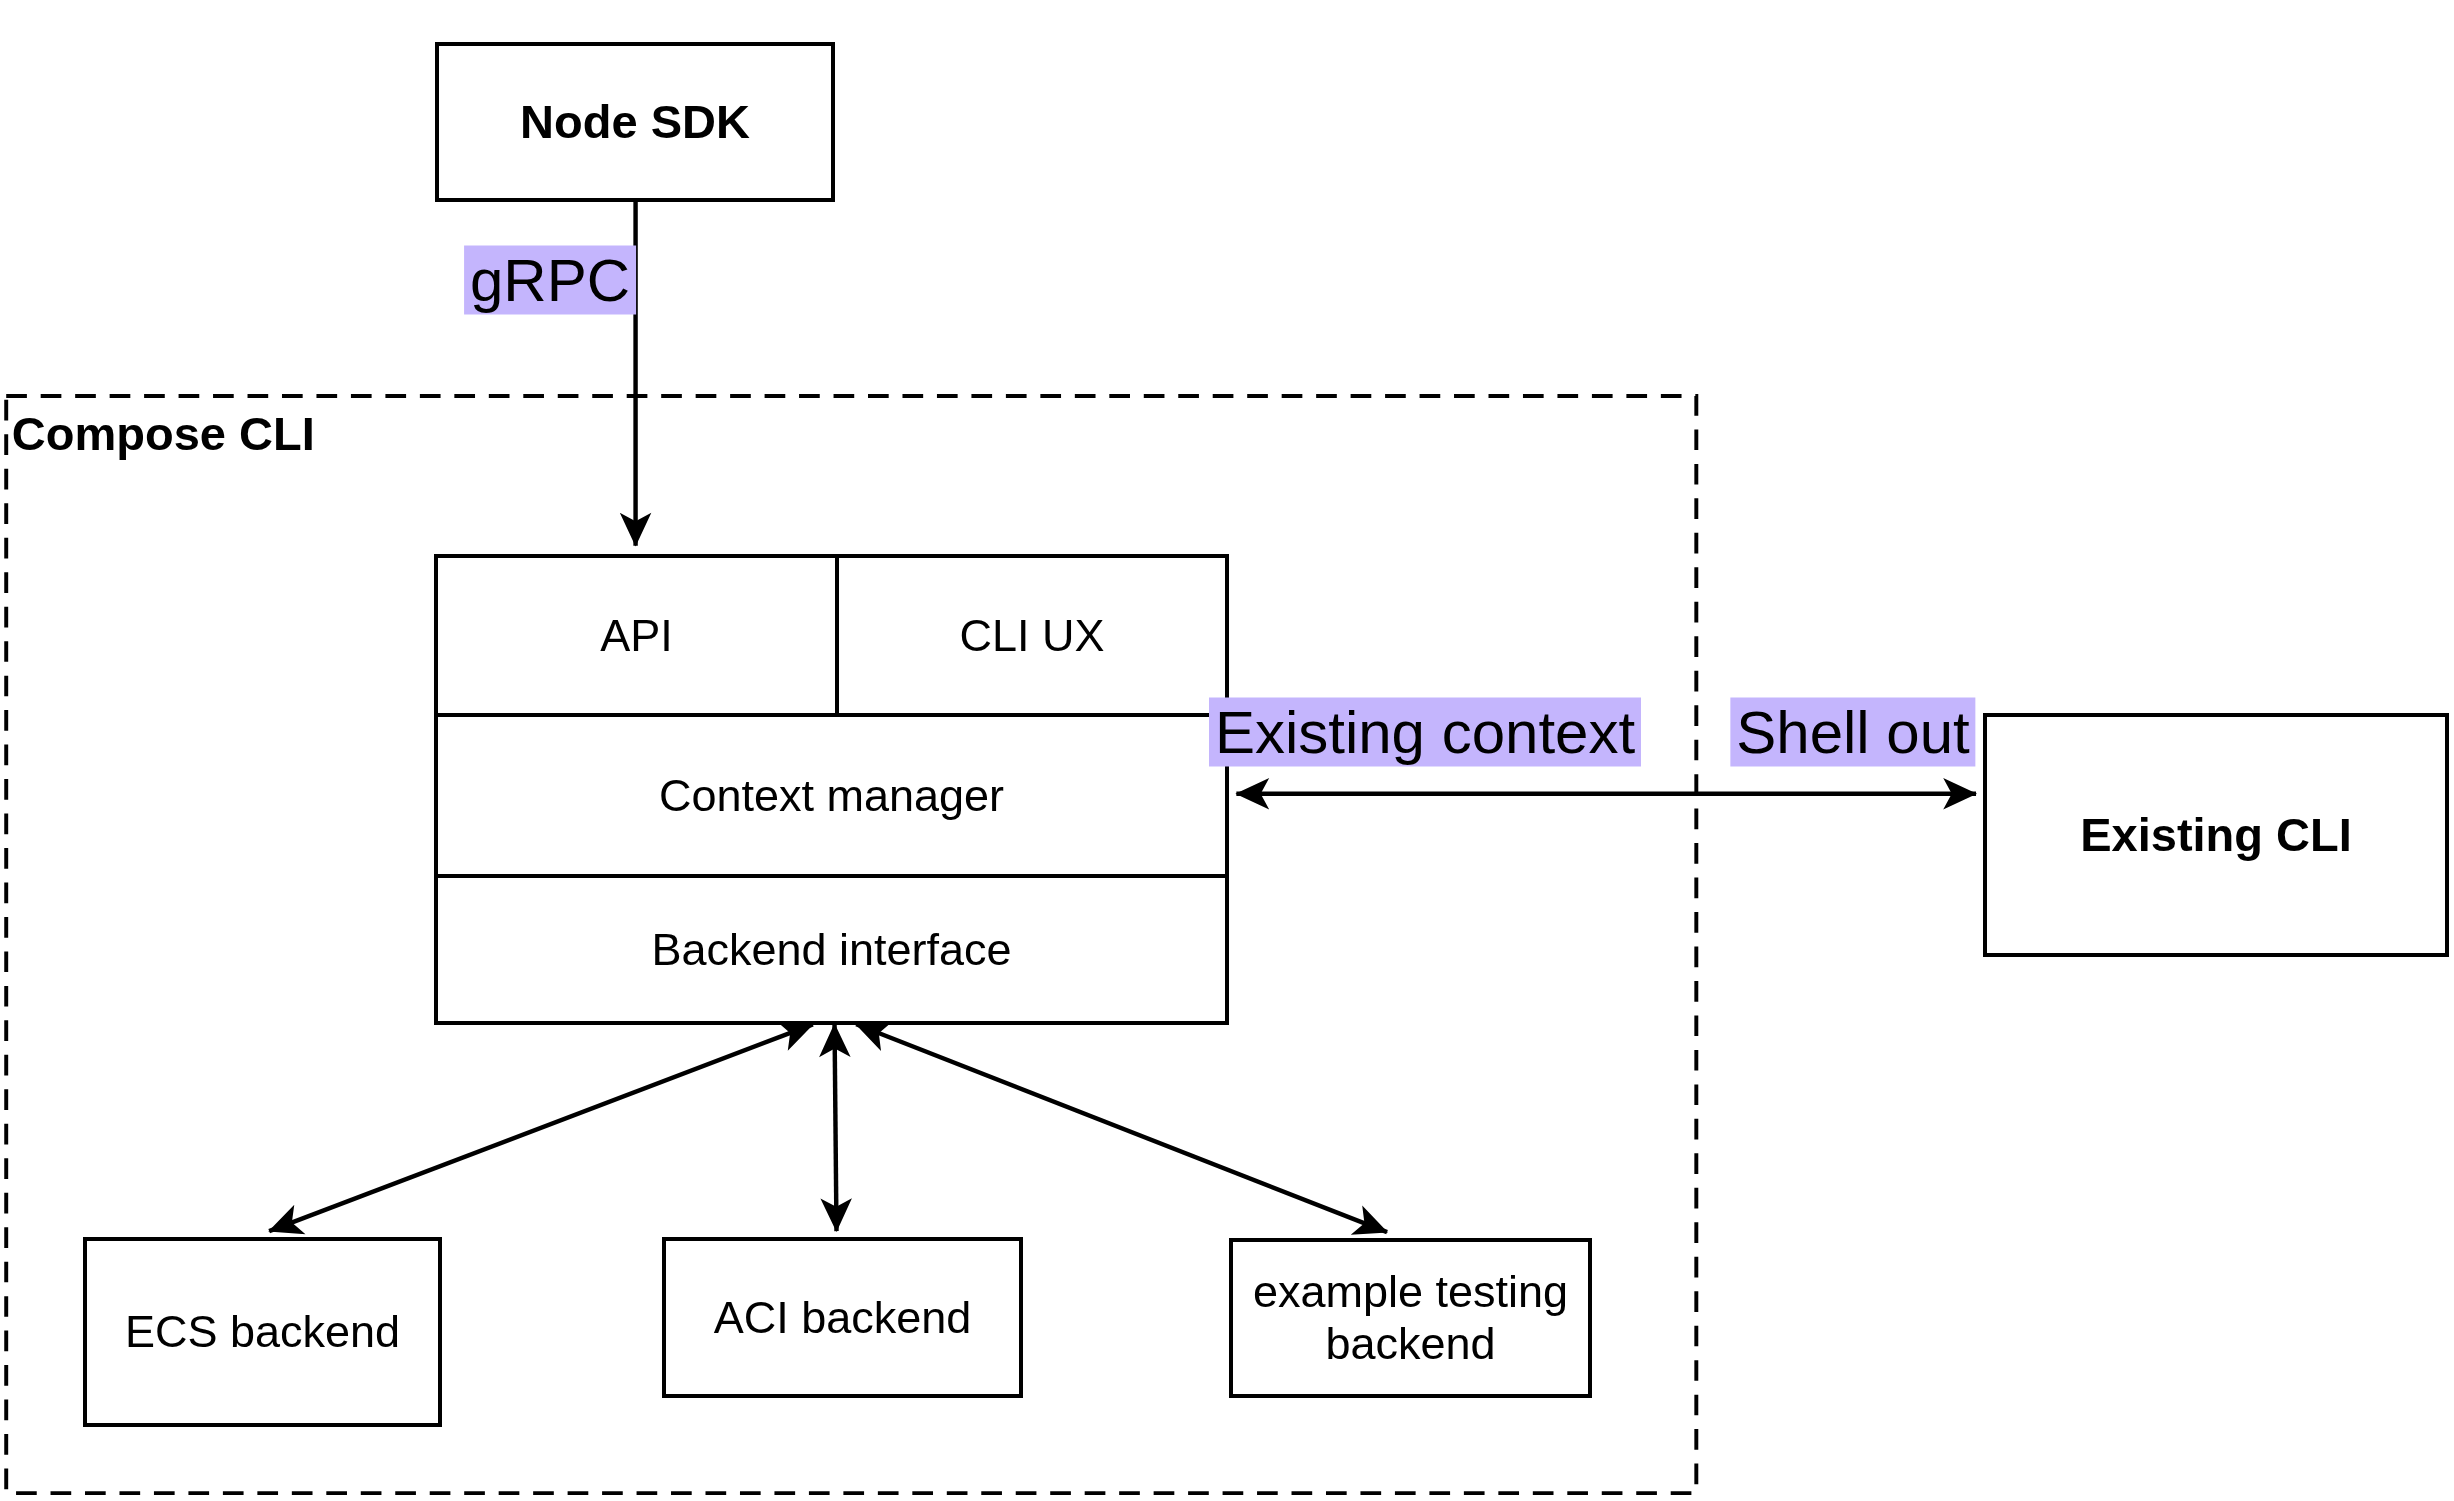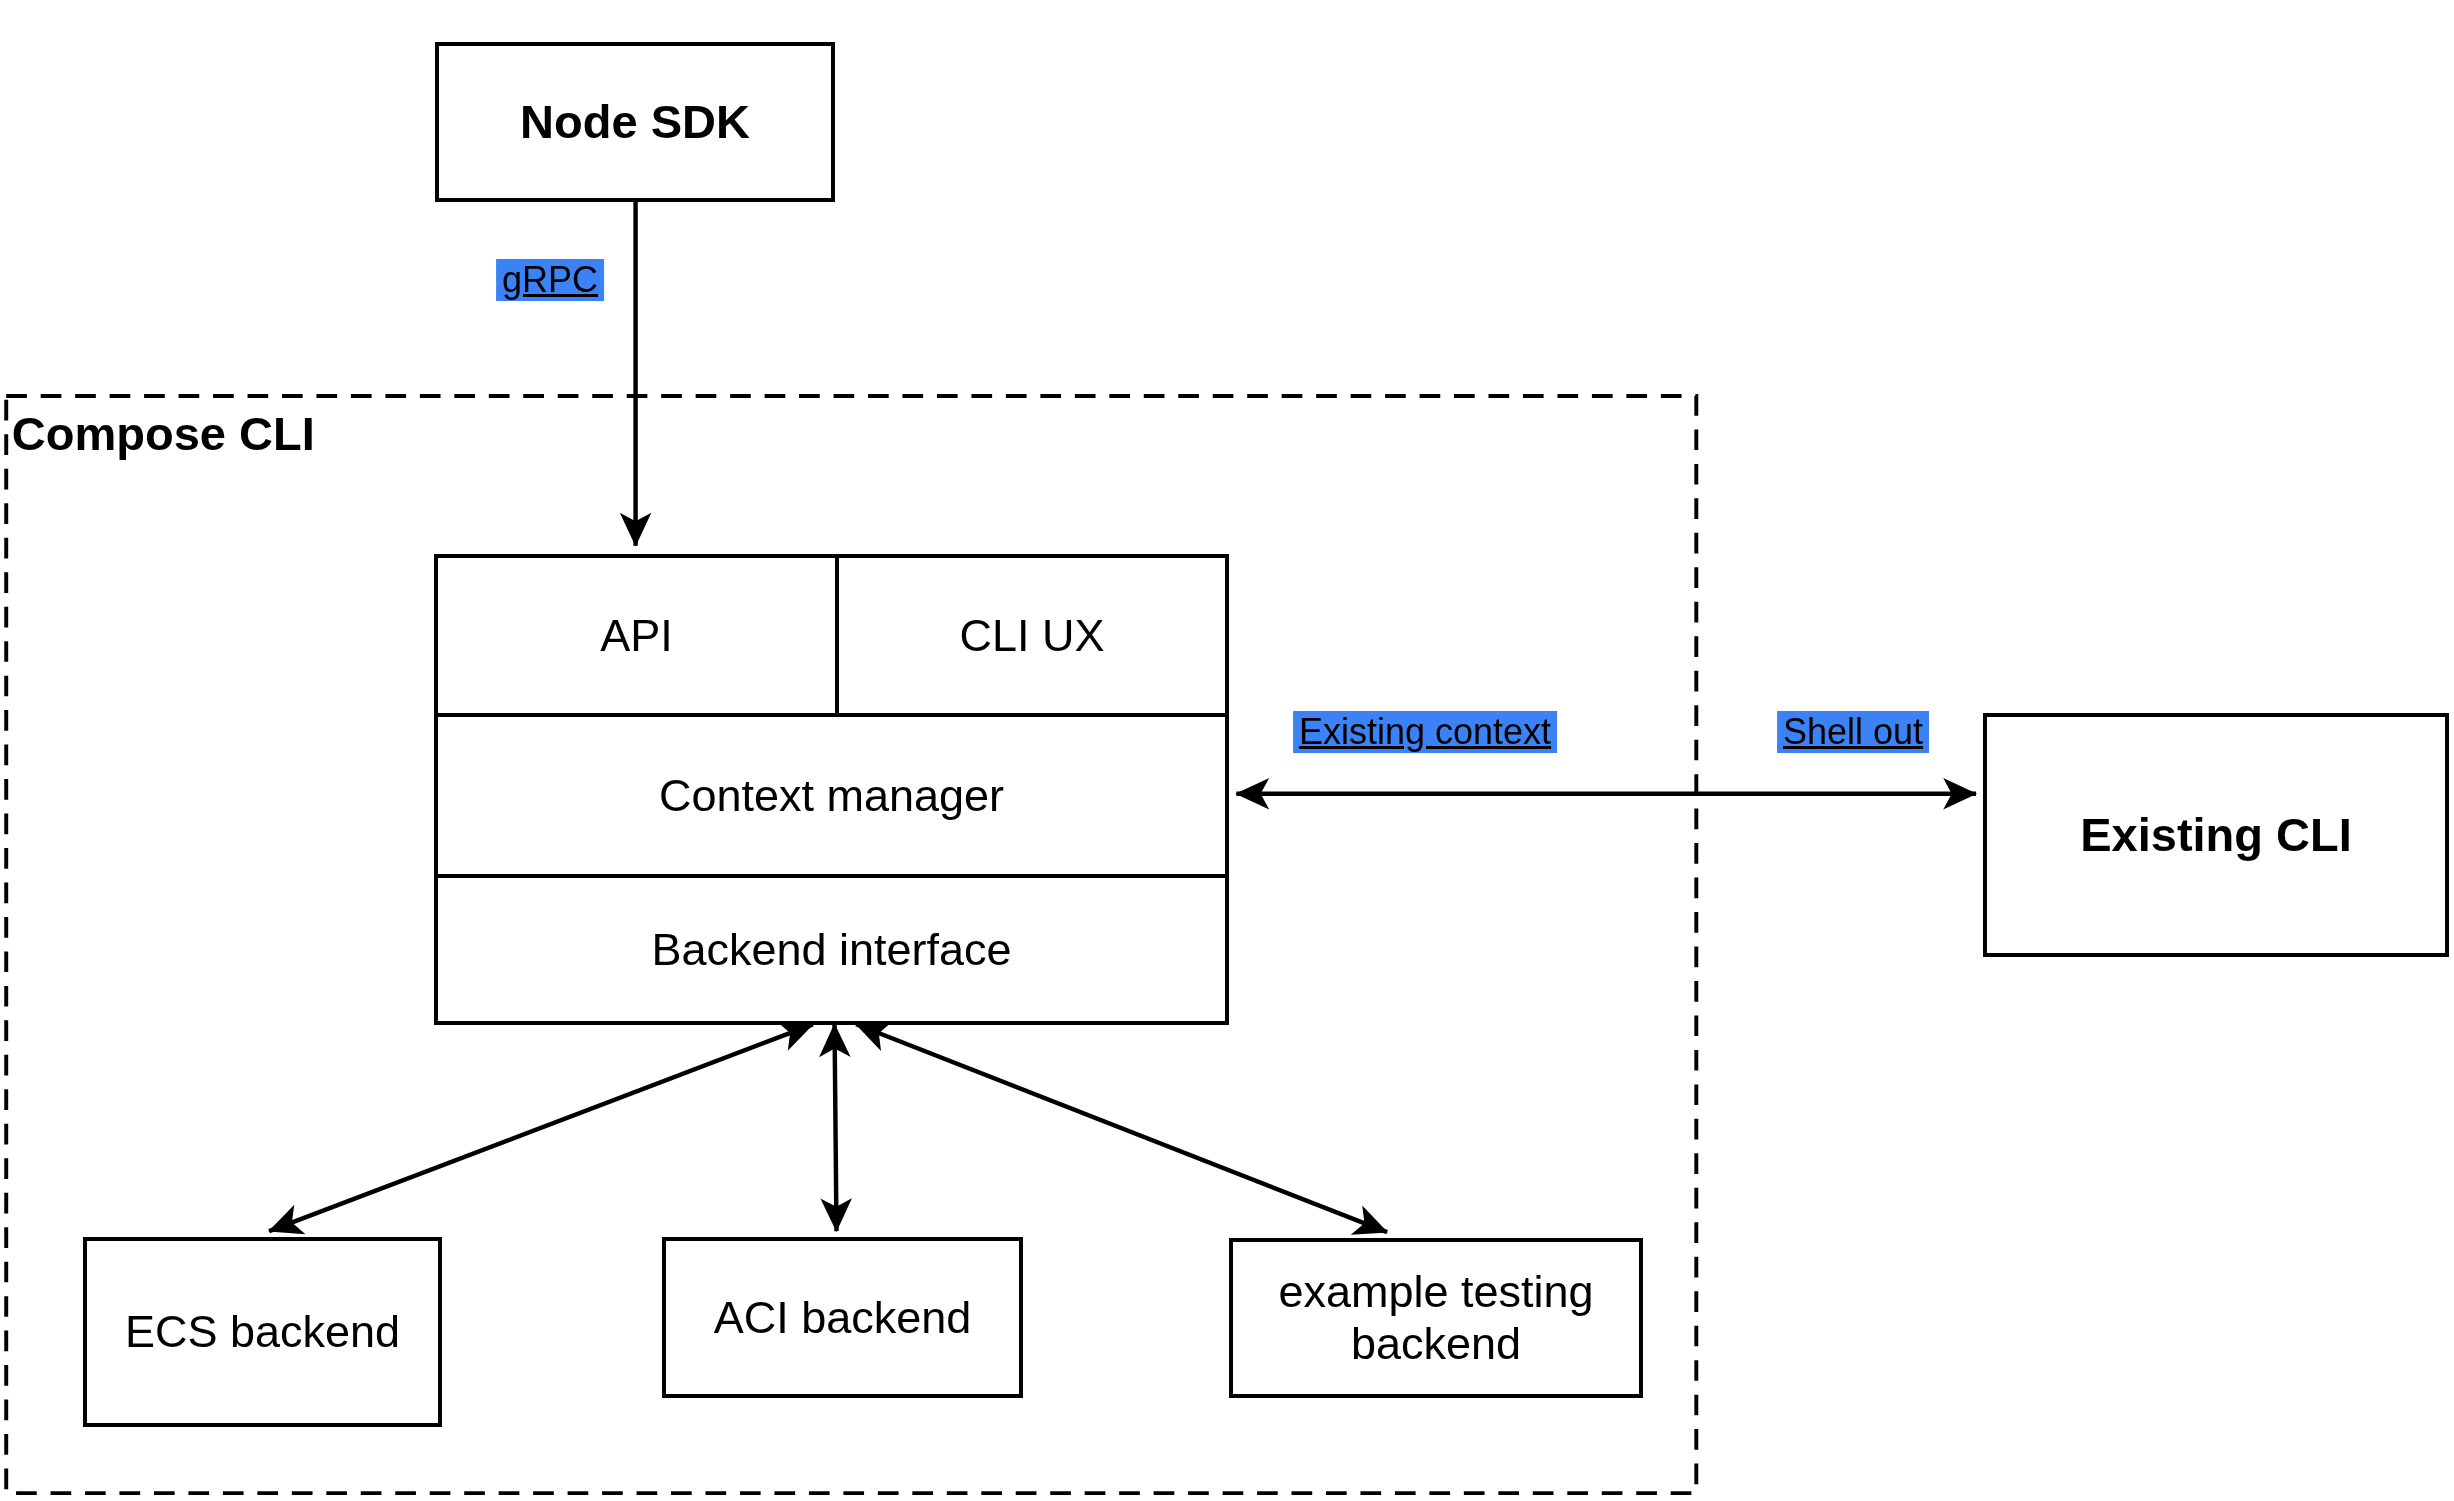--- a/index.html
+++ b/index.html
@@ -35,21 +35,21 @@
     text-align: center;
     font-size: 45px;
     line-height: 1.15;
   }
   .box.bold { font-weight: bold; font-size: 47px; margin-top: 40px; }
 
   .node-sdk      { left: 435px;  top: 2px;    width: 400px; height: 160px; }
   .existing-cli  { left: 1983px; top: 673px;  width: 466px; height: 244px; }
   .ecs-backend   { left: 83px;   top: 1237px; width: 359px; height: 190px; }
   .aci-backend   { left: 662px;  top: 1237px; width: 361px; height: 161px; }
-  .example-backend { left: 1229px; top: 1238px; width: 414px; height: 160px; padding: 0 16px; }
+  .example-backend { left: 1229px; top: 1238px; width: 363px; height: 160px; padding: 0 16px; }
 
   .stack {
     position: absolute;
     left: 434px;
     top: 554px;
     width: 795px;
     height: 471px;
     box-sizing: border-box;
     border: 4.9px solid #000000;
     background: #ffffff;
@@ -81,25 +81,24 @@
     position: absolute;
     left: 11.8px;
     top: 406px;
     font-size: 47px;
     font-weight: bold;
     white-space: nowrap;
   }
   .edge-label {
     position: absolute;
     transform: translate(-50%, -50%);
-    font-size: 36px;
+    font-size: 60px;
     white-space: nowrap;
-    background: #3b82f6;
+    background: #c4b5fd;
     padding: 0 5.9px;
-    text-decoration: underline;
   }
   .edge-label.grpc     { left: 550px;  top: 280px; }
   .edge-label.existing { left: 1425px; top: 732px; }
   .edge-label.shellout { left: 1853px; top: 732px; }
 </style>
 </head>
 <body>
 
 <div class="canvas">
 

